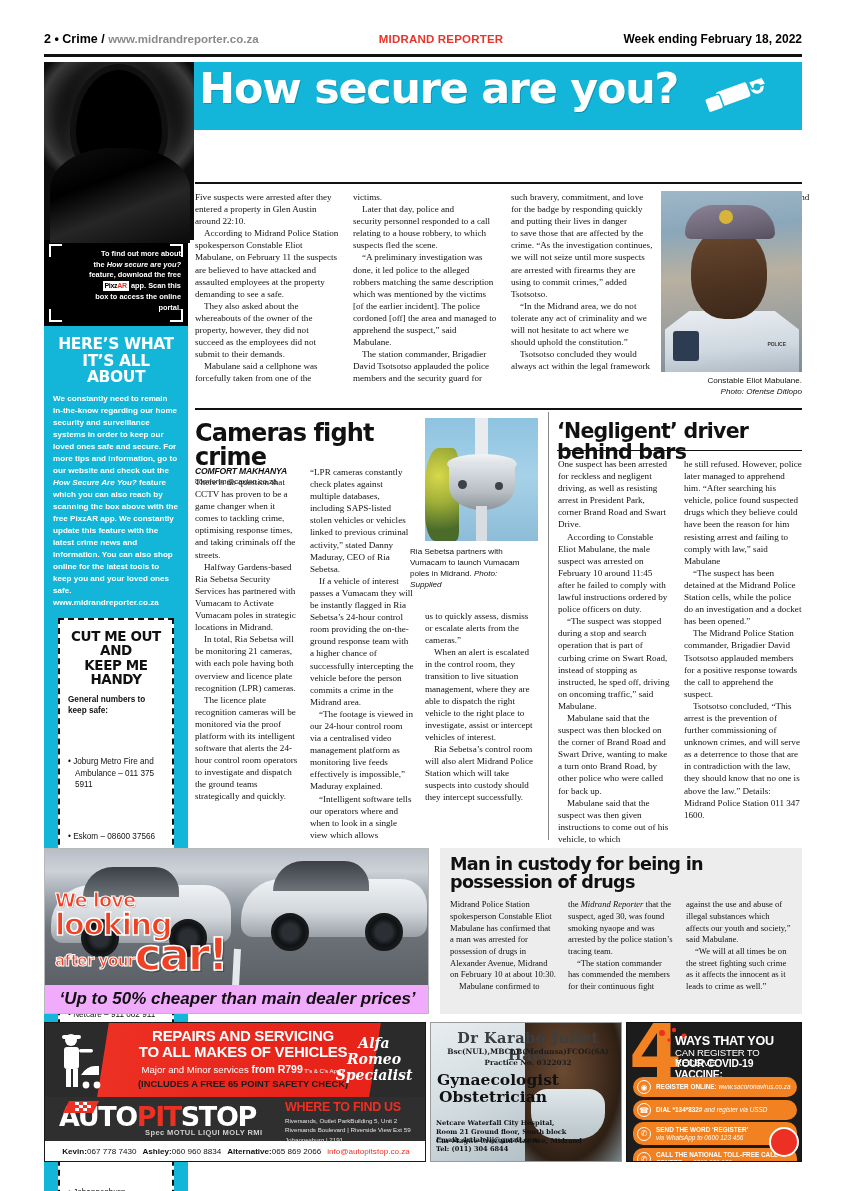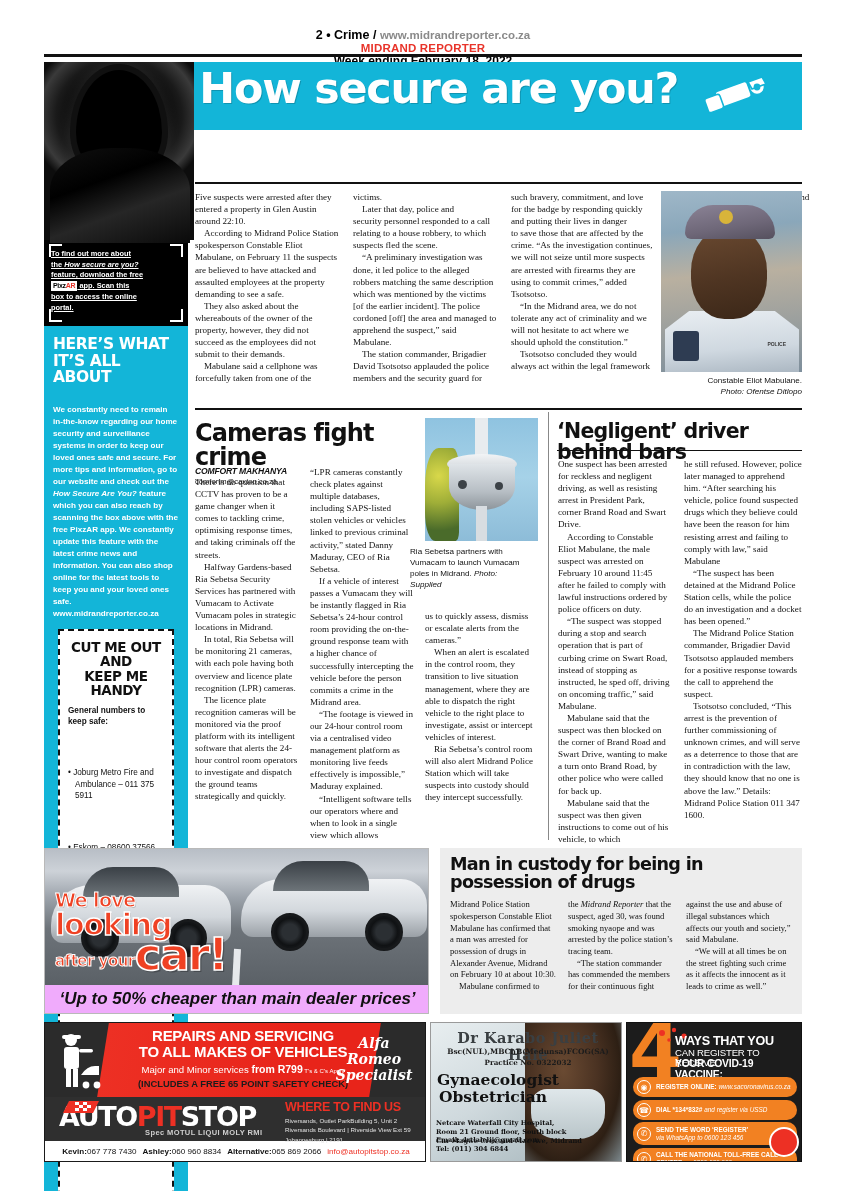--- a/index.html
+++ b/index.html
@@ -6,21 +6,21 @@
   html, body {
     width: 842px; height: 1191px;
     background: #ffffff;
     font-family: "Liberation Sans", sans-serif;
   }
   .page { position: relative; width: 842px; height: 1191px; background:#fff; }
 
   
   .masthead {
     position:absolute; left:44px; top:28px; width:758px; height:22px;
-    display:flex; align-items:center; justify-content:space-between;flex-direction:column;
+    display:flex; align-items:center; justify-content:space-between;
   }
   .mast-left { font-size:12.5px; font-weight:bold; color:#000; white-space:nowrap; }
   .mast-left .url { color:#8a8a8a; font-weight:bold; font-size:11.5px; }
   .mast-center { font-size:11.5px; font-weight:bold; color:#e8342a; letter-spacing:.2px; }
   .mast-right { font-size:12px; font-weight:bold; color:#000; }
 
   
   .banner {
     position:absolute; left:44px; top:62px; width:758px; height:68px;
     background:#13b5d8; overflow:hidden;
@@ -59,38 +59,39 @@
     line-height:1.05;
   }
 
   
   .sidebar { position:absolute; left:44px; top:240px; width:144px; }
 
   .qr-box {
     background:#000; color:#fff; padding:9px 7px 12px 7px;
     position:relative; height:86px;
   }
-  .qr-text { font-size:7.4px; font-weight:bold; text-align:left; line-height:1.45;text-decoration:underline; }
+  .qr-text { font-size:7.4px; font-weight:bold; text-align:right; line-height:1.45; }
   .qr-text em { font-style:italic; }
   .pix-logo {
     display:inline-block; background:#fff; color:#000; font-weight:bold;
     font-size:7px; padding:0 2px; vertical-align:middle; letter-spacing:-.3px;
   }
   .pix-logo .ar { color:#e8342a; }
   .bracket { position:absolute; width:13px; height:13px; border:2.5px solid #fff; }
   .bk-tl { left:5px; top:4px; border-right:none; border-bottom:none; }
   .bk-tr { right:5px; top:4px; border-left:none; border-bottom:none; }
   .bk-bl { left:5px; bottom:4px; border-right:none; border-top:none; }
   .bk-br { right:5px; bottom:4px; border-left:none; border-top:none; }
 
   .heres-what { background:#13b5d8; padding:10px 9px 12px 9px; }
   .hw-title {
     color:#fff; font-family:"DejaVu Sans", sans-serif;
     font-size:15.5px; font-weight:bold; line-height:1.08; letter-spacing:-.4px;
-    margin-bottom:18px;
+    margin-bottom:7px;
+    text-align:center;
   }
   .hw-body { color:#fff; font-size:8.1px; font-weight:bold; line-height:1.48; }
   .hw-body em { font-style:italic; }
 
   .cutout {
     margin:9px 5px 0 5px; background:#fff;
     border:2px dashed #111; padding:9px 8px 10px 8px;
   }
   .cut-title {
     font-family:"DejaVu Sans", sans-serif; font-size:13.5px; font-weight:bold;

